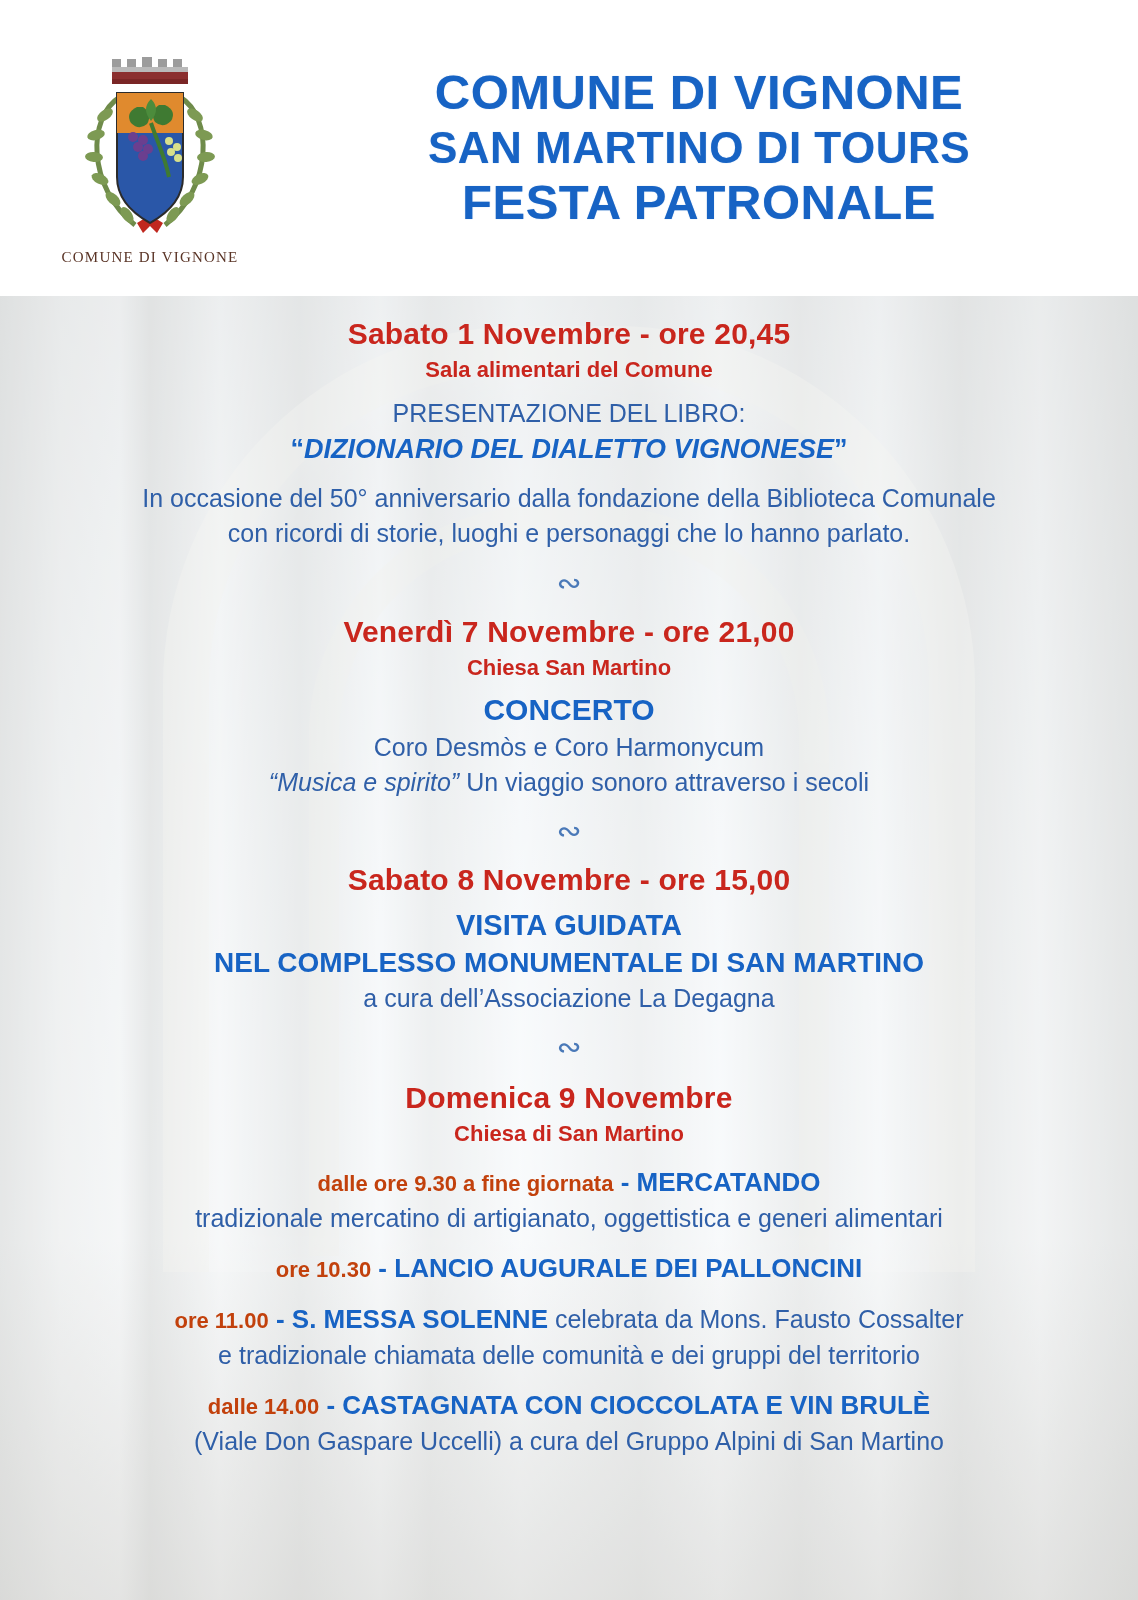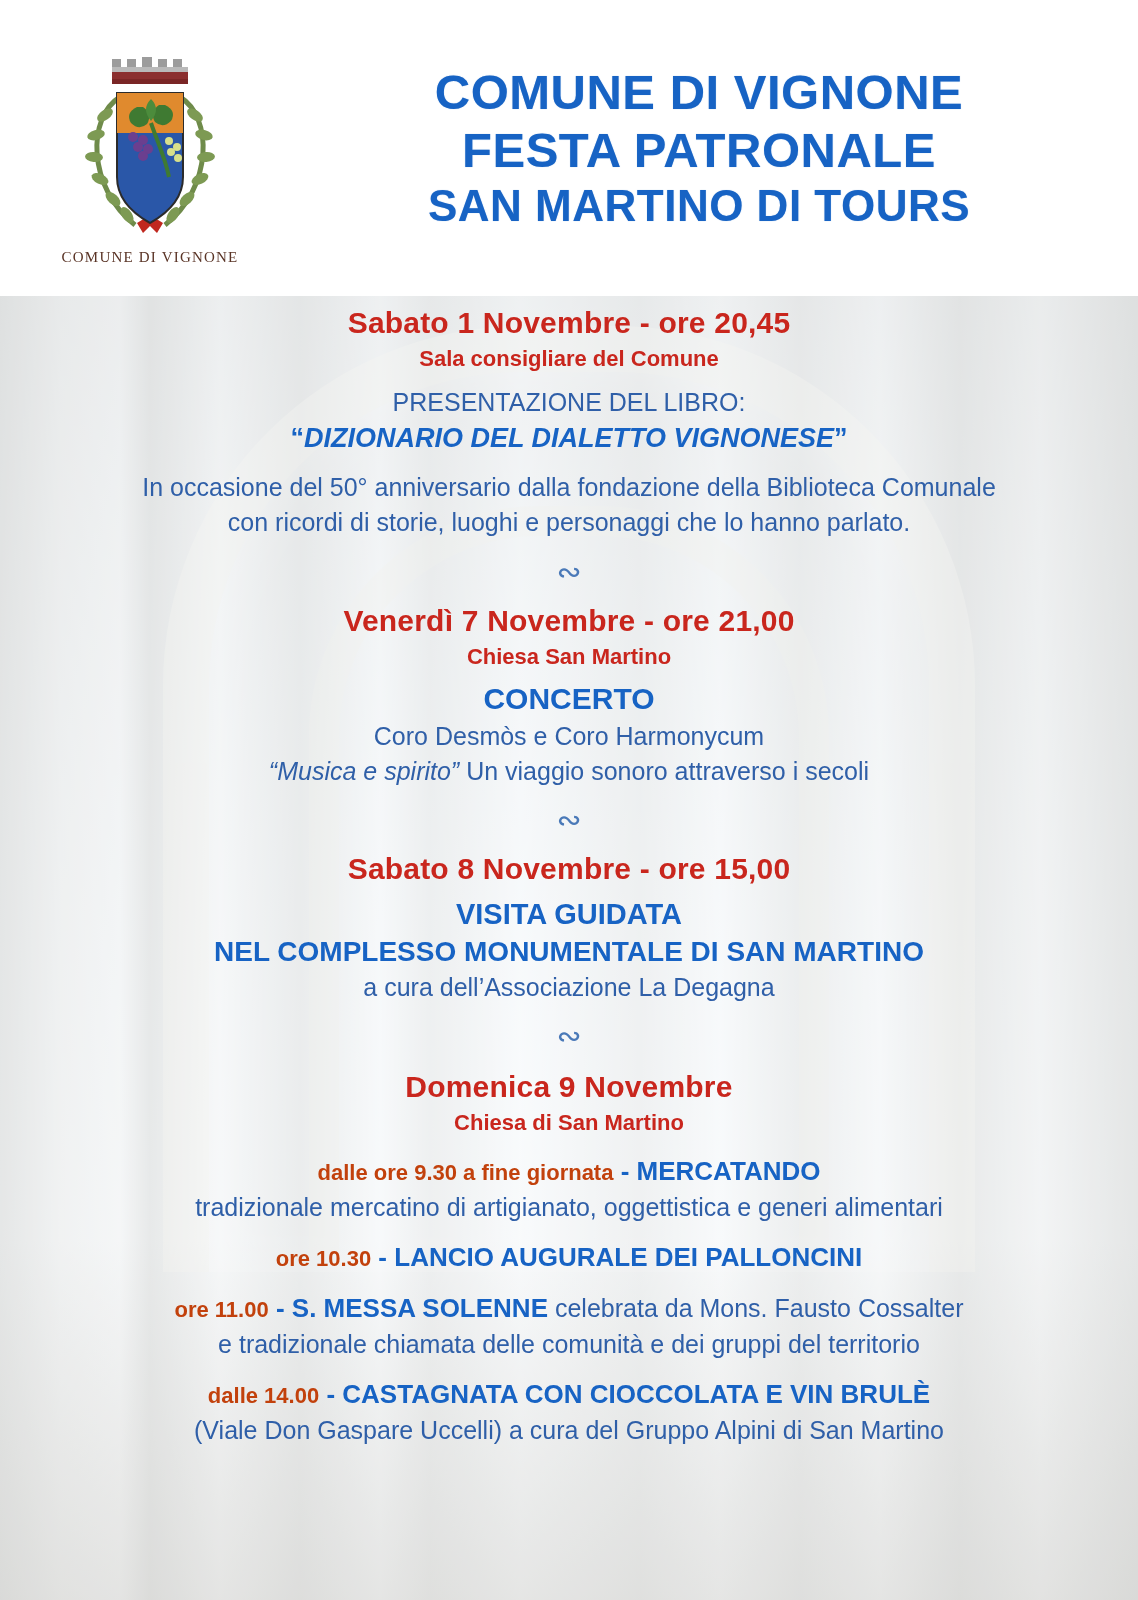--- a/index.html
+++ b/index.html
@@ -121,21 +121,21 @@
   }
   .veil {
     position: absolute;
     inset: 0;
     background: rgba(255,255,255,0.55);
   }
 
   .content {
     position: relative;
     z-index: 3;
-    padding: 7px 46px 0 46px;
+    padding: 18px 46px 0 46px;
     text-align: center;
     color: #1a4f9c;
   }
 
   .ev { margin-bottom: 0; }
   .date {
     color: #c9261d;
     font-weight: bold;
     font-size: 30px;
     letter-spacing: 0.2px;
@@ -287,38 +287,38 @@
               <circle cx="113" cy="121" r="4"></circle>
           </g>
         </g>
       </svg>
     </div>
     <div class="crest-caption">COMUNE DI VIGNONE</div>
   </div>
 
   <div class="title-block">
     <div class="t-line t1">COMUNE DI VIGNONE</div>
+    <div class="t-line t3">SAN MARTINO DI TOURS</div>
     <div class="t-line t2">FESTA PATRONALE</div>
-    <div class="t-line t3">SAN MARTINO DI TOURS</div>
   </div>
 </div>
 
 <div class="poster">
   <div class="bg"></div>
   <div class="bg-cols"></div>
   <div class="bg-arch"></div>
   <div class="bg-arch2"></div>
   <div class="bg-floor"></div>
   <div class="veil"></div>
 
   <div class="content">
 
     <div class="ev">
       <div class="date">Sabato 1 Novembre - ore 20,45</div>
-      <div class="place">Sala consigliare del Comune</div>
+      <div class="place">Sala alimentari del Comune</div>
       <div class="lead">PRESENTAZIONE DEL LIBRO:</div>
       <div class="booktitle">
         <span class="q">“</span><span>DIZIONARIO DEL DIALETTO VIGNONESE</span><span class="q">”</span>
       </div>
       <div class="note">
         <div>In occasione del 50° anniversario dalla fondazione della Biblioteca Comunale</div>
         <div>con ricordi di storie, luoghi e personaggi che lo hanno parlato.</div>
       </div>
     </div>
 

